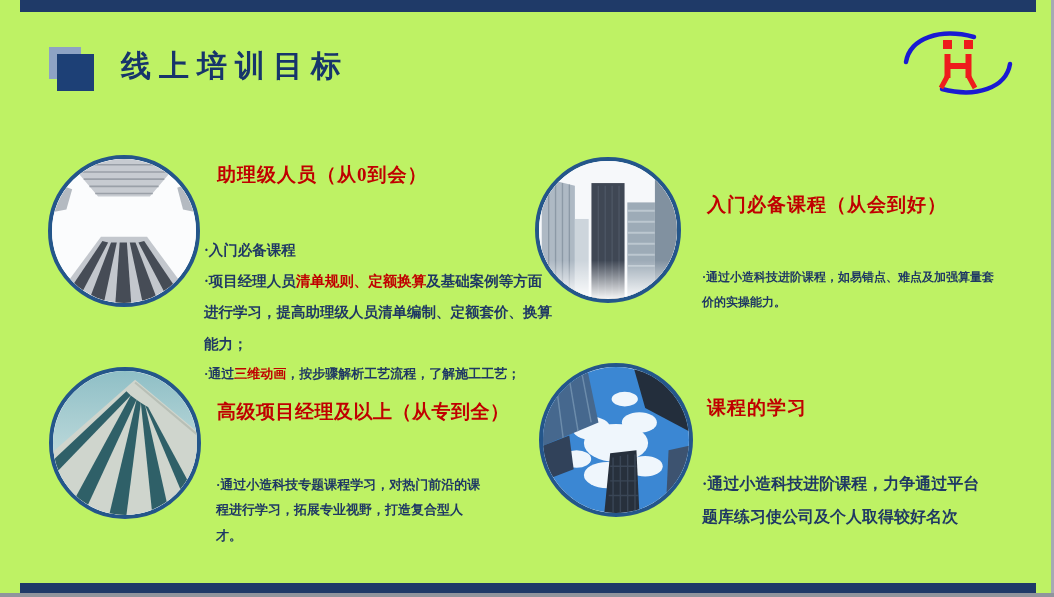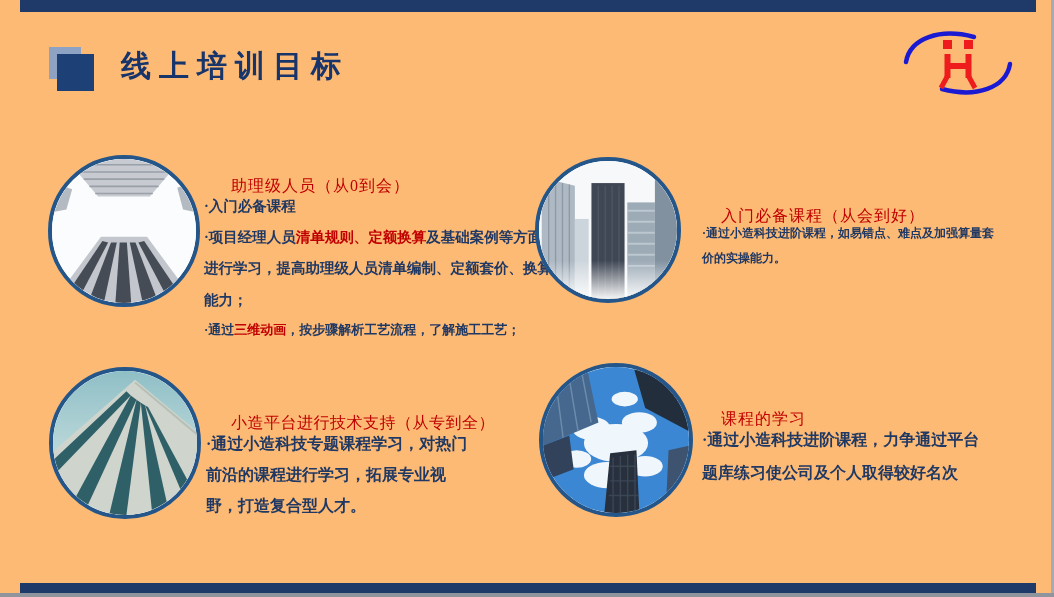--- a/index.html
+++ b/index.html
@@ -1,16 +1,16 @@
 <!DOCTYPE html>
 <html><head>
 <meta charset="utf-8">
 <style>
   html,body{margin:0;padding:0;background:#e9e9e9;}
-  .slide{position:relative;width:1054px;height:597px;background:#fdba74;overflow:hidden;
+  .slide{position:relative;width:1054px;height:597px;background:#bef264;overflow:hidden;
          font-family:"Liberation Serif","DejaVu Serif",serif;}
   
   .edge-right{position:absolute;right:0;top:0;width:3px;height:100%;background:#a6abb3;z-index:40;}
   .edge-bottom{position:absolute;left:0;bottom:0;width:100%;height:4px;background:#90959d;z-index:40;}
   
   .accent-bar{position:absolute;left:20px;width:1016px;height:12px;background:#1f3a68;z-index:30;}
   .accent-top{top:0;}
   .accent-bottom{top:583px;}
   
   .sq-back{position:absolute;left:49px;top:47px;width:32px;height:32px;background:#8ea3c4;}
@@ -20,34 +20,34 @@
   .logo{position:absolute;left:898px;top:26px;width:120px;height:76px;}
   
   .circle{position:absolute;border:4px solid #24568a;border-radius:50%;overflow:hidden;
           box-sizing:border-box;background:#fff;}
   .circle svg{display:block;width:100%;height:100%;}
   .c1{left:48px;top:155px;width:152px;height:152px;}
   .c2{left:535px;top:157px;width:146px;height:146px;}
   .c3{left:49px;top:367px;width:152px;height:152px;}
   .c4{left:539px;top:363px;width:154px;height:154px;}
   
-  .sec-title{position:absolute;margin:18px;color:#c00000;font-size:16px;font-weight:normal;
+  .sec-title{position:absolute;margin:4px;color:#c00000;font-size:19px;font-weight:bold;
      white-space:nowrap;letter-spacing:1px;}
   .t1{left:213px;top:158px;}
   .t2{left:703px;top:188px;}
   .t3{left:213px;top:395px;letter-spacing:0.5px;}
   .t4{left:703px;top:391px;}
   
-  .bullets{position:absolute;font-weight:bold;color:#1f3864;}
+  .bullets{position:absolute;font-weight:bold;color:#1f3864;margin-top:44px;}
   .bullets p{margin:0;}
   .red{color:#c00000;}
   .b1{left:204px;top:191px;width:352px;font-size:14.5px;line-height:2.15;}
   .b1 p.small{font-size:13px;line-height:2.2;}
   .b2{left:702px;top:221px;width:292px;font-size:12px;line-height:2.1;}
-  .b3{left:206px;top:428px;width:270px;font-size:16px;line-height:1.95;}
+  .b3{left:216px;top:428px;width:270px;font-size:13px;line-height:1.95;}
   .b4{left:702px;top:424px;width:284px;font-size:16px;line-height:2.05;}
 </style>
 </head>
 <body>
 
 <div class="slide">
 
   <div class="accent-bar accent-top"></div>
   <div class="accent-bar accent-bottom"></div>
   <div class="edge-right"></div>
@@ -127,21 +127,21 @@
       <polygon points="0,100 100,100 100,42 57,6 0,56" fill="#cfd5cd"></polygon>
       <polygon points="0,62 0,73 54,17 51,14" fill="#2f6068"></polygon>
       <polygon points="9,100 21,100 58,20 54,17" fill="#2f6068"></polygon>
       <polygon points="39,100 51,100 61,22 58,20" fill="#2f6068"></polygon>
       <polygon points="69,100 81,100 64,24 61,22" fill="#2f6068"></polygon>
       <polygon points="96,100 100,100 100,88 66,25 64,24" fill="#2f6068"></polygon>
       <path d="M57,8 L100,44" stroke="#b8bfb6" stroke-width="1.5" fill="none"></path>
     </svg>
   </div>
 
-  <h2 class="sec-title t3">小造平台进行技术支持（从专到全）</h2>
+  <h2 class="sec-title t3">高级项目经理及以上（从专到全）</h2>
   <div class="bullets b3">
     <p><span>·通过小造科技专题课程学习，对热门前沿的课程进行学习，拓展专业视野，打造复合型人才。</span></p>
   </div>
 
   <div class="circle c4">
     <svg viewBox="0 0 100 100">
       <rect width="100" height="100" fill="#3b87d3"></rect>
       <g fill="#ffffff" opacity="0.92">
         <ellipse cx="50" cy="52" rx="22" ry="13"></ellipse>
         <ellipse cx="33" cy="42" rx="13" ry="8"></ellipse>

